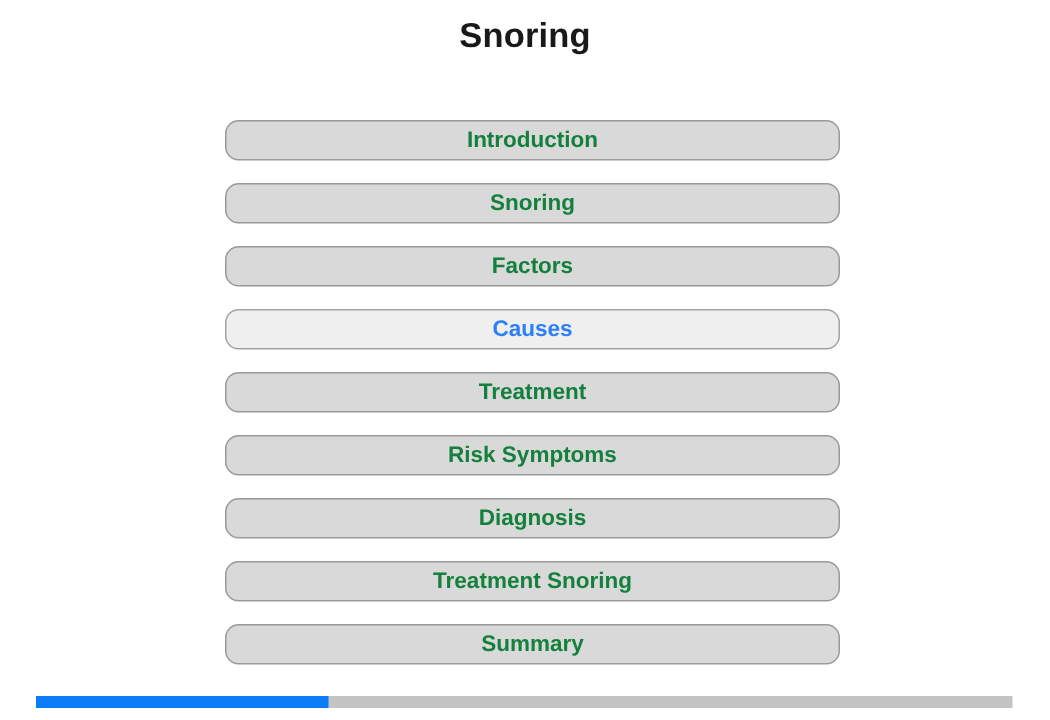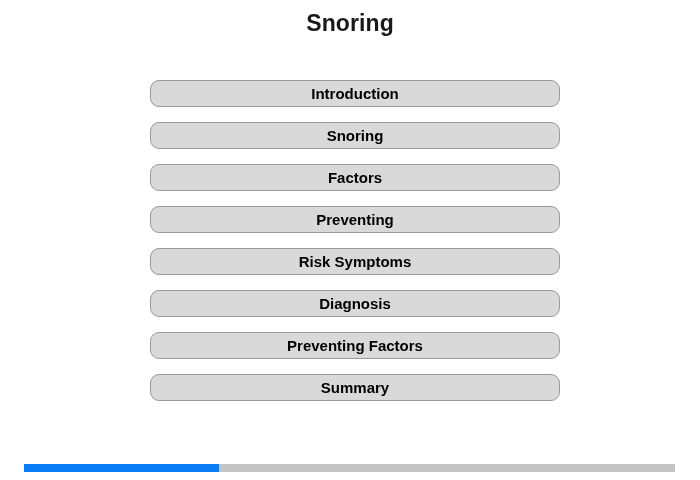--- a/index.html
+++ b/index.html
@@ -44,21 +44,21 @@
   }
 
   .nav-button {
     box-sizing: border-box;
     width: 410px;
     height: 27px;
     margin-bottom: 15px;
     border: 1px solid #9a9a9a;
     border-radius: 9px;
     background: #d9d9d9;
-    color: #000000;
+    color: #15803d;
     font-family: "Liberation Sans", sans-serif;
     font-size: 15px;
     font-weight: bold;
     line-height: 25px;
     text-align: center;
     white-space: nowrap;
     overflow: hidden;
     cursor: pointer;
     padding: 0;
     display: block;
@@ -100,31 +100,34 @@
   <div class="nav-list">
     <button class="nav-button">
       <span>Introduction</span>
     </button>
     <button class="nav-button">
       <span>Snoring</span>
     </button>
     <button class="nav-button">
       <span>Factors</span>
     </button>
+    <button class="nav-button active">
+      <span>Causes</span>
+    </button>
     <button class="nav-button">
-      <span>Preventing</span>
+      <span>Treatment</span>
     </button>
     <button class="nav-button">
       <span>Risk Symptoms</span>
     </button>
     <button class="nav-button">
       <span>Diagnosis</span>
     </button>
     <button class="nav-button">
-      <span>Preventing Factors</span>
+      <span>Treatment Snoring</span>
     </button>
     <button class="nav-button">
       <span>Summary</span>
     </button>
   </div>
 
   <div class="progress-bar">
     <div class="progress-fill" style="width: 30%;"></div>
   </div>
 

